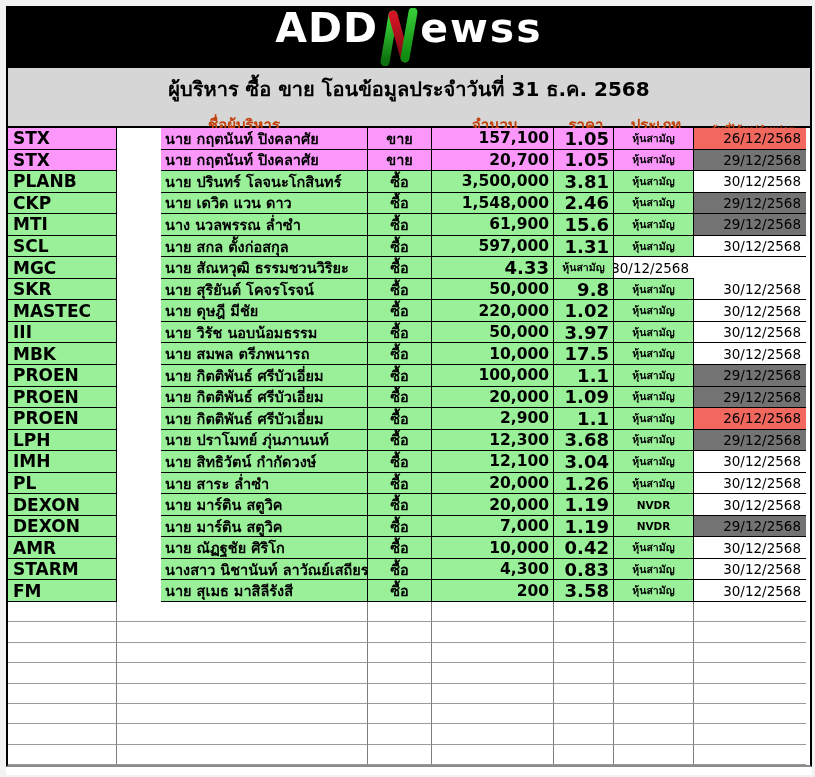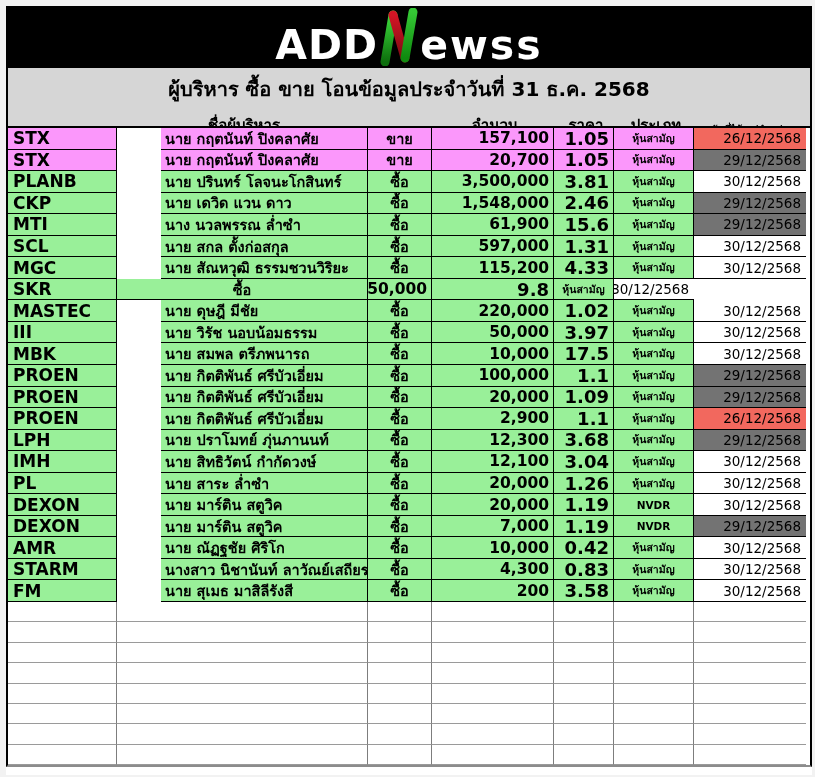--- a/index.html
+++ b/index.html
@@ -13,21 +13,21 @@
     position: absolute; left: 6px; top: 6px;
     width: 806px; height: 769px;
     background: #ffffff;
   }
   
   .banner {
     width: 100%; height: 62px;
     background: #000000;
     display: flex; align-items: center; justify-content: center;
   }
-  .logo { display: flex; align-items: flex-end; }
+  .logo { display: flex; align-items: flex-start; }
   .logo-text {
     color: #ffffff; font-weight: 800; font-size: 41px;
     letter-spacing: 1px; line-height: 1;
   }
   .logo-text.lower { letter-spacing: 2px; }
   .logo-n { margin: 0 -2px; display: block; }
   
   .gray-header {
     width: 100%; height: 58px;
     background: #d6d6d6;
@@ -36,21 +36,21 @@
   }
   .page-title {
     text-align: center; font-weight: bold; font-size: 20px; color: #000;
   }
   .col-heads {
     margin-top: 6px;
     display: grid;
     grid-template-columns: 110px 252px 64px 122px 60px 80px 114px;
     align-items: end; height: 26px;
   }
-  .col-heads div { text-align: center; font-weight: bold; font-size: 15px; color:#000000; }
+  .col-heads div { text-align: center; font-weight: bold; font-size: 15px; color:#c2410c; }
   .col-heads .small { font-size: 10px; }
   
   .table {
     width: 100%;
     border: 2px solid #000;
     border-bottom: none;
   }
   .row {
     display: grid;
     grid-template-columns: 109px 251px 64px 122px 60px 80px 112px;
@@ -189,27 +189,27 @@
         <div class="cell c-side bg-green">ซื้อ</div>
         <div class="cell c-amount bg-green">597,000</div>
         <div class="cell c-price bg-green">1.31</div>
         <div class="cell c-type bg-green">หุ้นสามัญ</div>
         <div class="cell c-date date-white">30/12/2568</div>
       </div>
       <div class="row">
         <div class="cell c-ticker bg-green">MGC</div>
         <div class="cell c-name bg-green">นาย สัณหวุฒิ ธรรมชวนวิริยะ</div>
         <div class="cell c-side bg-green">ซื้อ</div>
-        <div class="cell c-amount bg-green">115,200</div>
         <div class="cell c-price bg-green">4.33</div>
         <div class="cell c-type bg-green">หุ้นสามัญ</div>
         <div class="cell c-date date-white">30/12/2568</div>
       </div>
       <div class="row">
         <div class="cell c-ticker bg-green">SKR</div>
+        <div class="cell c-name bg-green">นาย สุริยันต์ โคจรโรจน์</div>
         <div class="cell c-side bg-green">ซื้อ</div>
         <div class="cell c-amount bg-green">50,000</div>
         <div class="cell c-price bg-green">9.8</div>
         <div class="cell c-type bg-green">หุ้นสามัญ</div>
         <div class="cell c-date date-white">30/12/2568</div>
       </div>
       <div class="row">
         <div class="cell c-ticker bg-green">MASTEC</div>
         <div class="cell c-name bg-green">นาย ดุษฎี มีชัย</div>
         <div class="cell c-side bg-green">ซื้อ</div>

